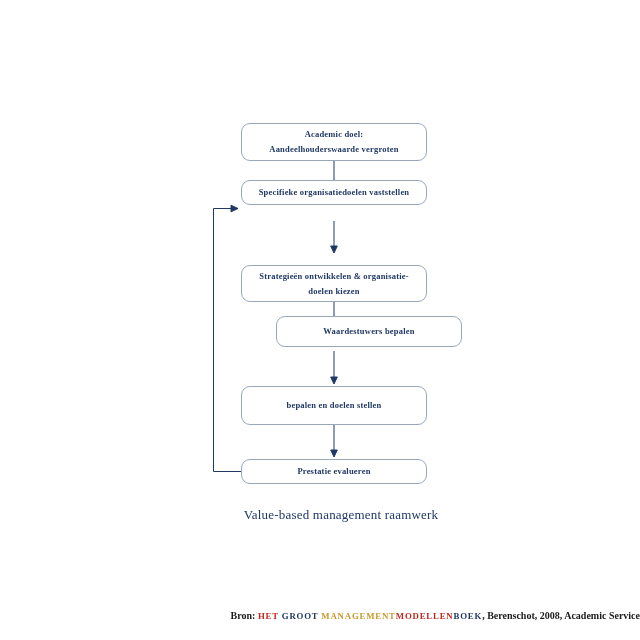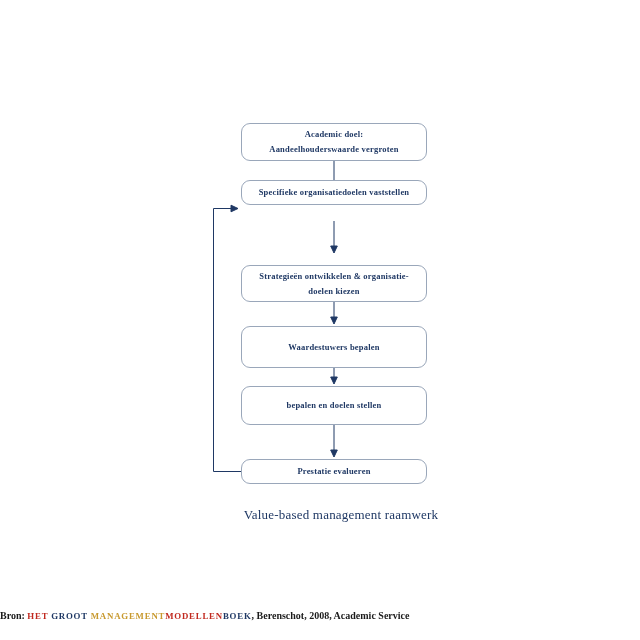--- a/index.html
+++ b/index.html
@@ -35,44 +35,45 @@
     color: #1f3864;
     font-size: 8.5px;
     font-weight: bold;
     text-align: center;
     line-height: 15px;
     letter-spacing: 0.2px;
   }
   .box-1 { top: 123px; height: 38px; }
   .box-2 { top: 180px; height: 25px; }
   .box-3 { top: 254px; height: 37px; margin-top: 11px; }
-  .box-4 { top: 326px; height: 42px; }
+  .box-4 { top: 316px; height: 31px; margin-left: 35px; }
   .box-5 { top: 386px; height: 39px; }
   .box-6 { top: 459px; height: 25px; }
   .caption {
     position: absolute;
     top: 507px;
     left: 211px;
     width: 260px;
     text-align: center;
     color: #1f3864;
     font-size: 13px;
     font-weight: normal;
     letter-spacing: 0.2px;
   }
   .footer {
     position: absolute;
     top: 610px;
     left: 0;
     width: 640px;
-    text-align: left;
+    text-align: right;
     font-size: 10px;
     font-weight: bold;
     color: #1a1a1a;
     white-space: nowrap;
+    padding-left: 33px;
   }
   .footer .caps {
     font-size: 8.8px;
     letter-spacing: 0.8px;
   }
 </style>
 </head>
 <body>
 
 <div class="page">

